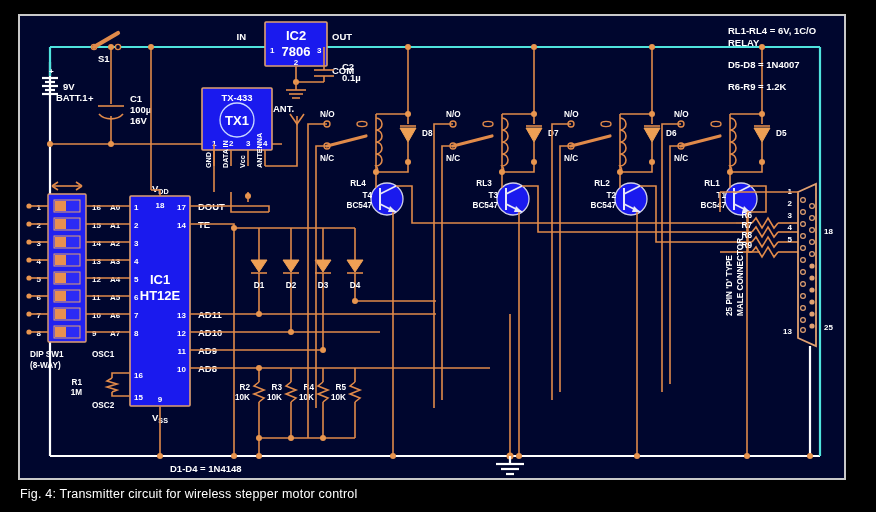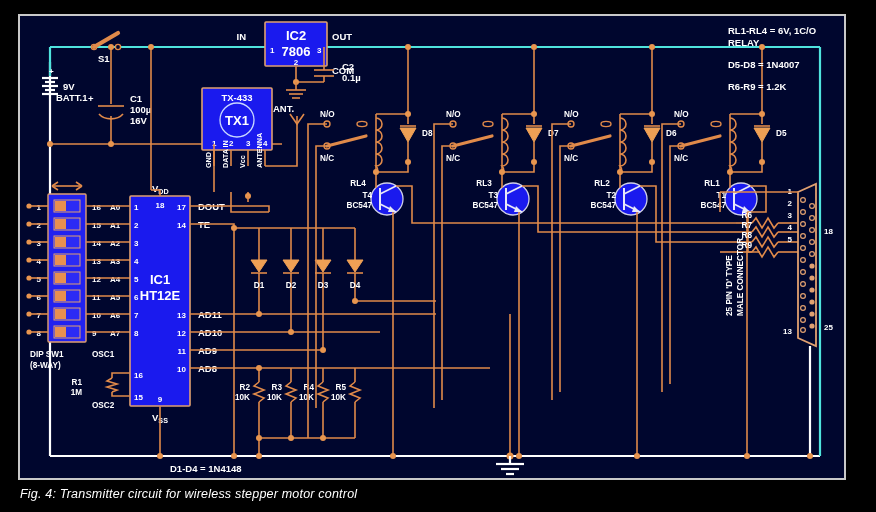--- a/index.html
+++ b/index.html
@@ -1,21 +1,21 @@
 <!DOCTYPE html>
 <html><head>
 <meta charset="utf-8">
 <style>
   html,body{margin:0;padding:0;background:#000000;}
   body{width:876px;height:512px;overflow:hidden;font-family:"Liberation Sans",sans-serif;}
   #root{position:relative;width:876px;height:512px;background:#000000;}
   #board{position:absolute;left:18px;top:14px;width:828px;height:466px;background:#00062e;
          border:2px solid #c9c9c9;box-sizing:border-box;}
   #schem{position:absolute;left:0;top:0;width:824px;height:462px;}
-  .cap{position:absolute;left:20px;top:487px;color:#ffffff;font-size:12.5px;font-style:italic;
+  .cap{position:absolute;left:20px;top:487px;color:#ffffff;font-size:12.5px;
        font-family:"Liberation Sans",sans-serif;letter-spacing:.2px;}
   text{font-family:"Liberation Sans",sans-serif;fill:#ffffff;}
   .lbl{font-size:9.5px;font-weight:bold;}
   .lbl-s{font-size:8.2px;font-weight:bold;}
   .lbl-xs{font-size:7.2px;font-weight:bold;}
   .pin{font-size:8px;font-weight:bold;fill:#ffffff;}
   .icn{font-size:13px;font-weight:bold;fill:#ffffff;}
   .note{font-size:9.5px;font-weight:bold;fill:#ffffff;}
   .wire{stroke:#e08a4a;stroke-width:1.6;fill:none;}
   .rail{stroke:#4fe3dd;stroke-width:2.2;fill:none;}

